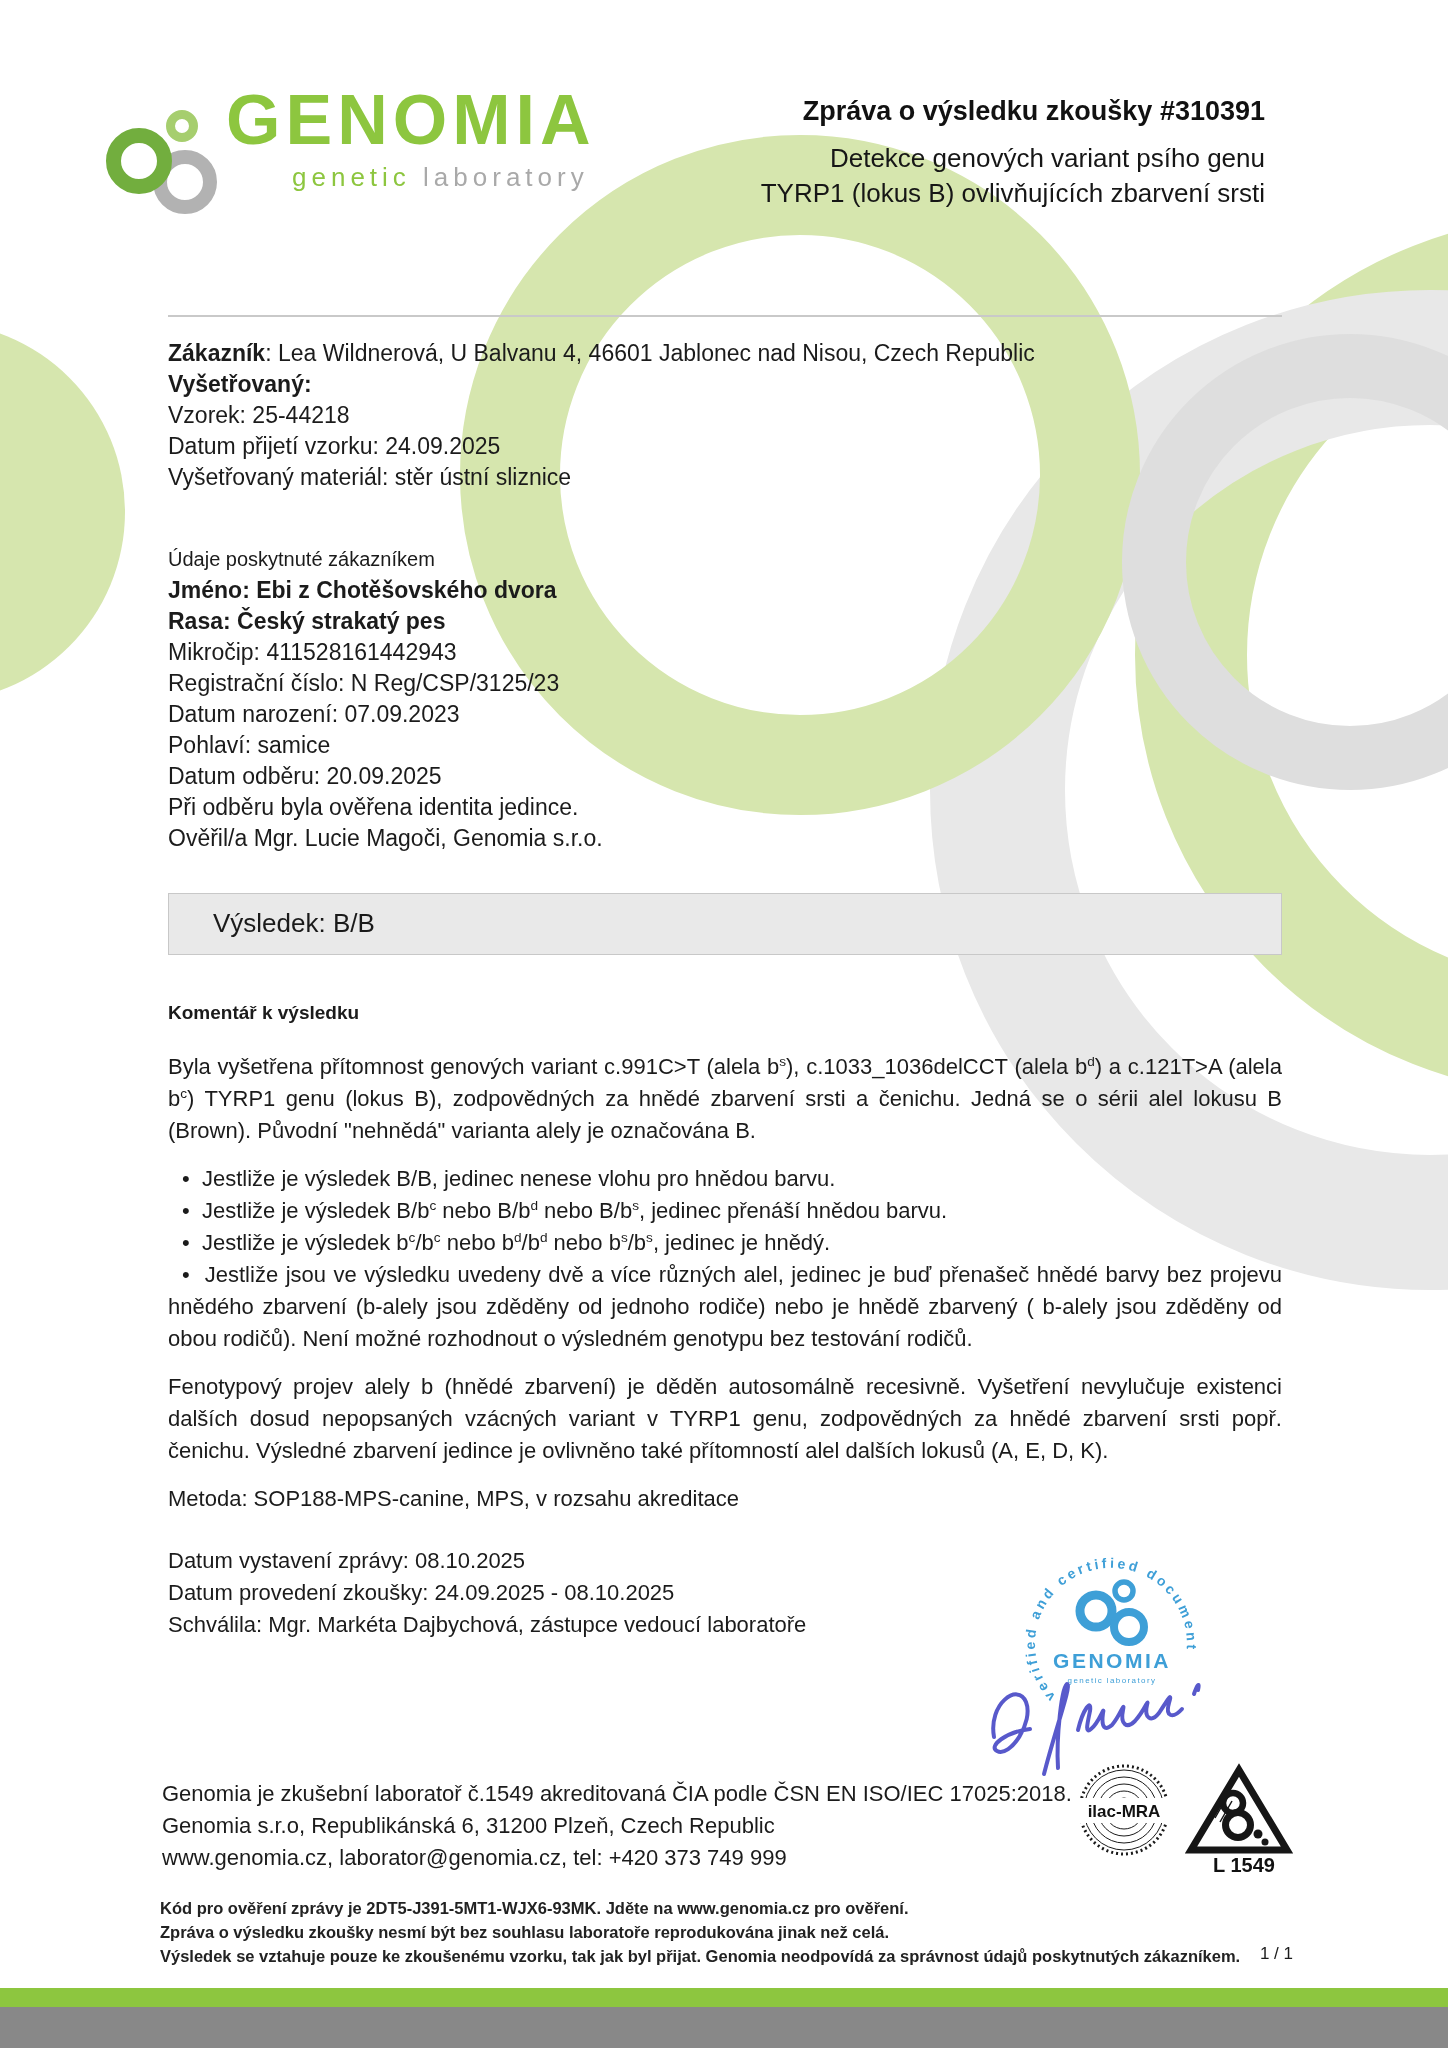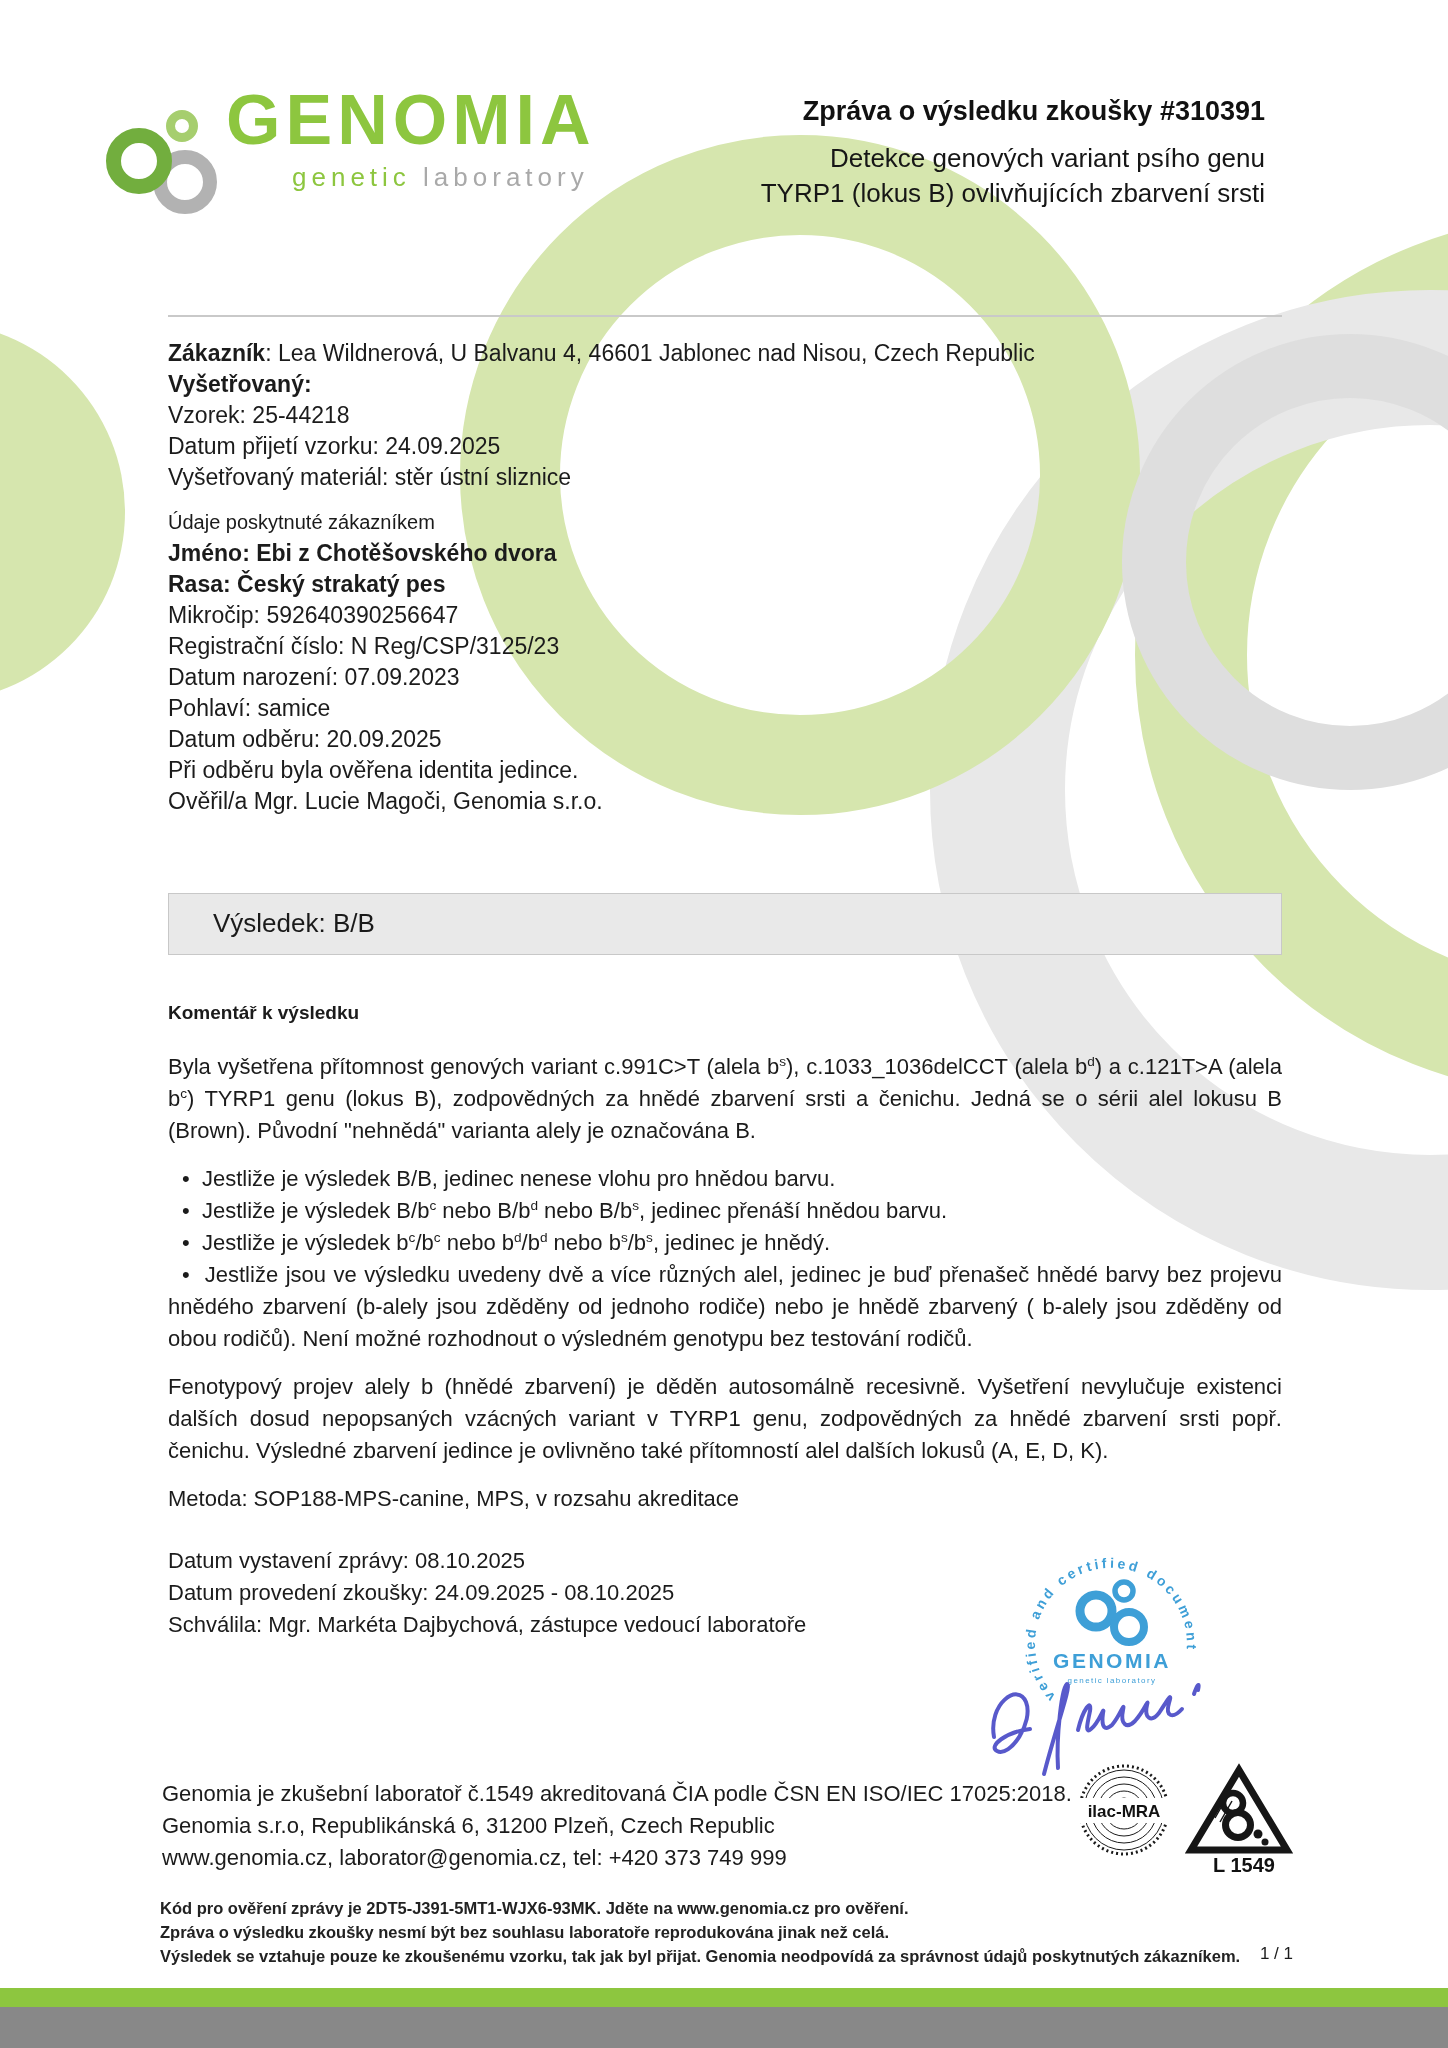--- a/index.html
+++ b/index.html
@@ -29,21 +29,21 @@
   
   .head-block { position:absolute; top:96px; right:183px; text-align:right; }
   .report-title { font-size:27px; font-weight:bold; color:#111; white-space:nowrap; }
   .report-sub { margin-top:14px; font-size:26px; line-height:35px; color:#161616; white-space:nowrap; }
   
   .rule { position:absolute; left:168px; top:315px; width:1114px; height:2px; background:#c9c9c9; }
   
   .infoblock { position:absolute; left:168px; top:338px; width:1114px; font-size:23px; line-height:31px; }
   .infoblock .gap { height:14px; }
   .b { font-weight:bold; }
-  .small-head { font-size:20px; }
+  .small-head { font-size:20px;margin-top:37px; }
   .result-box {
     position:absolute; left:168px; top:893px; width:1114px; height:62px;
     background:#e9e9e9; border:1px solid #c8c8c8; box-sizing:border-box;
     font-size:26px; line-height:58px; padding-left:44px; color:#1a1a1a;
   }
   .comment { position:absolute; left:168px; top:997px; width:1114px; font-size:22px; line-height:32px; }
   .comment h3 { margin:0 0 22px 0; font-size:19px; }
   .comment p { margin:0 0 16px 0; text-align:justify; }
   .comment .bullet { margin:0; text-align:justify; text-indent:14px; }
   .comment .bullets { margin:0 0 16px 0; }
@@ -90,21 +90,21 @@
   <div class="infoblock">
     <div><span class="b">Zákazník</span><span>: Lea Wildnerová, U Balvanu 4, 46601 Jablonec nad Nisou, Czech Republic</span></div>
     <div class="b">Vyšetřovaný:</div>
     <div>Vzorek: 25-44218</div>
     <div>Datum přijetí vzorku: 24.09.2025</div>
     <div>Vyšetřovaný materiál: stěr ústní sliznice</div>
     <div class="gap"></div>
     <div class="small-head">Údaje poskytnuté zákazníkem</div>
     <div class="b">Jméno: Ebi z Chotěšovského dvora</div>
     <div class="b">Rasa: Český strakatý pes</div>
-    <div>Mikročip: 592640390256647</div>
+    <div>Mikročip: 411528161442943</div>
     <div>Registrační číslo: N Reg/CSP/3125/23</div>
     <div>Datum narození: 07.09.2023</div>
     <div>Pohlaví: samice</div>
     <div>Datum odběru: 20.09.2025</div>
     <div>Při odběru byla ověřena identita jedince.</div>
     <div>Ověřil/a Mgr. Lucie Magoči, Genomia s.r.o.</div>
   </div>
 
   <div class="result-box">
     <span>Výsledek: B/B</span>

